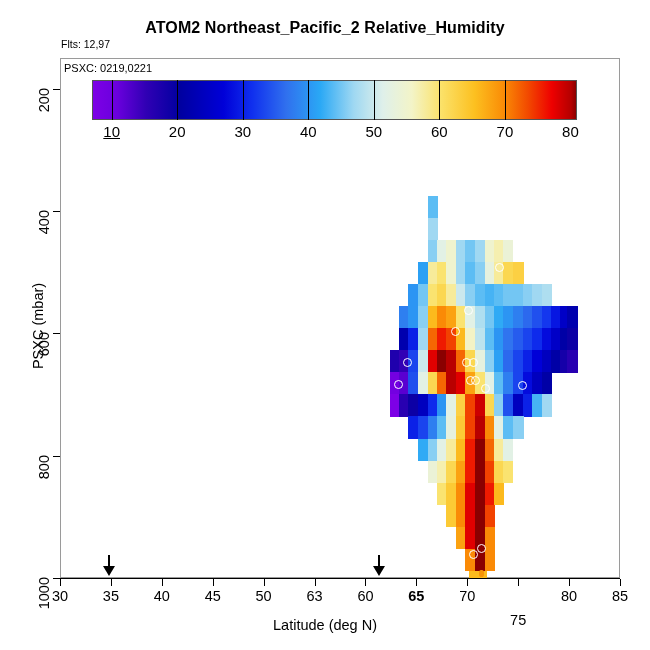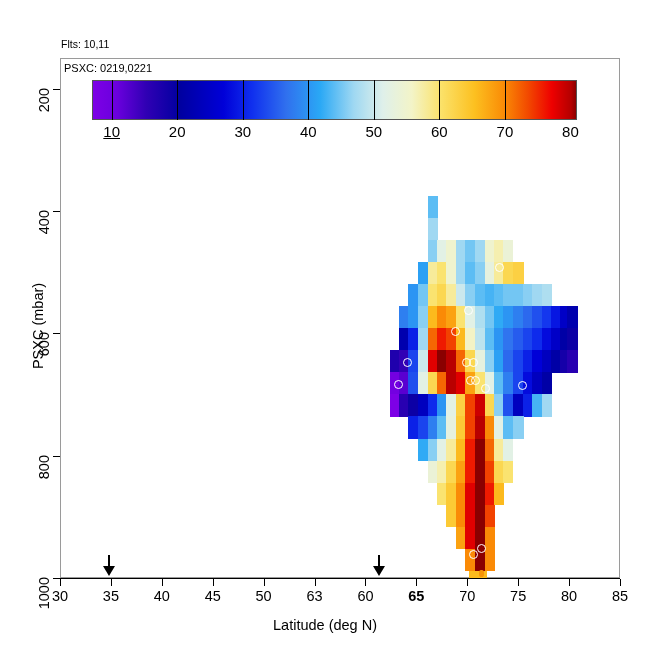--- a/index.html
+++ b/index.html
@@ -59,21 +59,22 @@
   .arrow .head{position:absolute;left:0;top:11px;width:0;height:0;
     border-left:6px solid transparent;border-right:6px solid transparent;border-top:10px solid #000;}
 
   .axdot{position:absolute;width:5px;height:7px;border-radius:40%;}
 </style>
 </head>
 <body>
 
 <div id="root">
 
-  <div class="abs" id="flts">Flts: 10,11</div>
+  <div class="abs" id="title">ATOM2 Northeast_Pacific_2 Relative_Humidity</div>
+  <div class="abs" id="flts">Flts: 12,97</div>
 
   <div class="abs" id="frame"></div>
   <div class="abs" id="mmdd">PSXC: 0219,0221</div>
 
   <div class="abs" id="cells">
       <div class="cell" style="left: 367.818px; top: 138.259px; width: 10.2727px; height: 22.6235px; background: rgb(92, 189, 244);"></div>
       <div class="cell" style="left: 367.818px; top: 160.282px; width: 10.2727px; height: 22.6235px; background: rgb(160, 216, 242);"></div>
       <div class="cell" style="left: 367.818px; top: 182.306px; width: 10.2727px; height: 22.6235px; background: rgb(137, 207, 243);"></div>
       <div class="cell" style="left: 376.982px; top: 182.306px; width: 10.2727px; height: 22.6235px; background: rgb(226, 241, 229);"></div>
       <div class="cell" style="left: 386.145px; top: 182.306px; width: 10.2727px; height: 22.6235px; background: rgb(239, 243, 206);"></div>
@@ -307,21 +308,21 @@
       <div class="xlab" style="left: 263.636px;">50</div>
       <div class="xtick" style="left: 314.545px;"></div>
       <div class="xlab" style="left: 314.545px;">63</div>
       <div class="xtick" style="left: 365.455px;"></div>
       <div class="xlab" style="left: 365.455px;">60</div>
       <div class="xtick" style="left: 416.364px;"></div>
       <div class="xlab" style="left: 416.364px; font-weight: bold;">65</div>
       <div class="xtick" style="left: 467.273px;"></div>
       <div class="xlab" style="left: 467.273px;">70</div>
       <div class="xtick" style="left: 518.182px;"></div>
-      <div class="xlab" style="left: 518.182px;">75</div>
+      <div class="xlab" style="left: 518.182px; margin-top: 24px;">75</div>
       <div class="xtick" style="left: 569.091px;"></div>
       <div class="xlab" style="left: 569.091px;">80</div>
       <div class="xtick" style="left: 620px;"></div>
       <div class="xlab" style="left: 620px;">85</div>
     </div>
   <div class="abs" id="xtitle">Latitude (deg N)</div>
 
   <div class="abs" id="yaxis">
       <div class="ytick" style="top: 88.5882px;"></div>
       <div class="ylab" style="left: 0px; top: 79.5882px; width: 44px; text-align: right; transform: rotate(-90deg); transform-origin: 100% 50%;">200</div>

